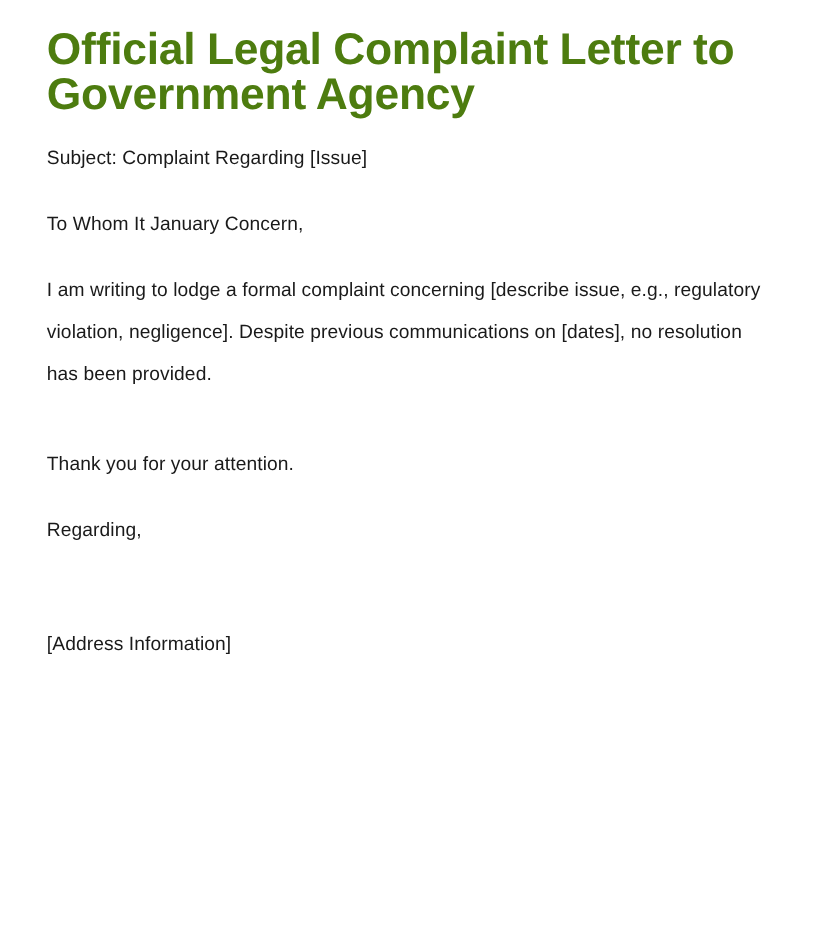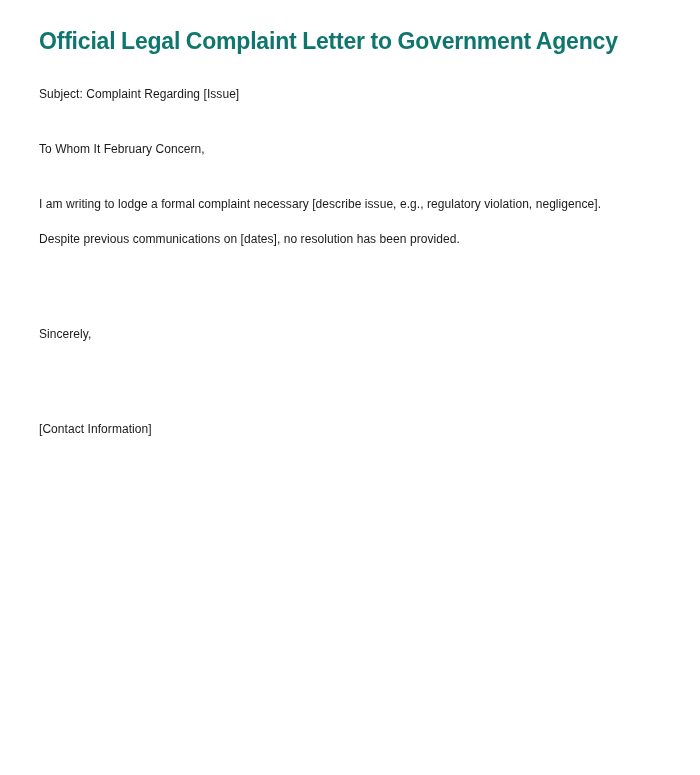--- a/index.html
+++ b/index.html
@@ -20,33 +20,33 @@
     box-sizing: border-box;
     width: 700px;
     height: 775px;
     background: #ffffff;
     padding: 22px 60px 0 39px;
   }
 
   .doc-title {
     margin: 0 0 0 0;
     padding: 0;
-    font-size: 23px;
+    font-size: 37px;
     font-weight: 700;
     line-height: 38px;
     letter-spacing: -0.2px;
-    color: #0f766e;
+    color: #4d7c0f;
     max-width: 585px;
     word-spacing: -0.5px;
   }
 
   .body-block {
     margin: 0;
     padding: 0;
-    font-size: 12px;
+    font-size: 16px;
     font-weight: 400;
     line-height: 35px;
     color: #1a1a1a;
     max-width: 601px;
     letter-spacing: 0.005em;
   }
 
   
   .gap-title { height: 17px; }
   
@@ -58,39 +58,40 @@
 <div class="page">
 
   <h1 class="doc-title">Official Legal Complaint Letter to Government Agency</h1>
 
   <div class="gap-title"></div>
 
   <p class="body-block">Subject: Complaint Regarding [Issue]</p>
 
   <div class="gap-para"></div>
 
-  <p class="body-block">To Whom It February Concern,</p>
+  <p class="body-block">To Whom It January Concern,</p>
 
   <div class="gap-para"></div>
 
-  <p class="body-block">I am writing to lodge a formal complaint necessary [describe issue, e.g., regulatory violation, negligence]. Despite previous communications on [dates], no resolution has been provided.</p>
+  <p class="body-block">I am writing to lodge a formal complaint concerning [describe issue, e.g., regulatory violation, negligence]. Despite previous communications on [dates], no resolution has been provided.</p>
+
+  <div class="gap-para"></div>
+
+
+  <div class="gap-para"></div>
+
+  <p class="body-block">Thank you for your attention.</p>
+
+  <div class="gap-para"></div>
+
+  <p class="body-block">Regarding,</p>
 
   <div class="gap-para"></div>
 
 
   <div class="gap-para"></div>
 
 
   <div class="gap-para"></div>
 
-  <p class="body-block">Sincerely,</p>
-
-  <div class="gap-para"></div>
-
-
-  <div class="gap-para"></div>
-
-
-  <div class="gap-para"></div>
-
-  <p class="body-block">[Contact Information]</p>
+  <p class="body-block">[Address Information]</p>
 
 </div>
 
 </body></html>

